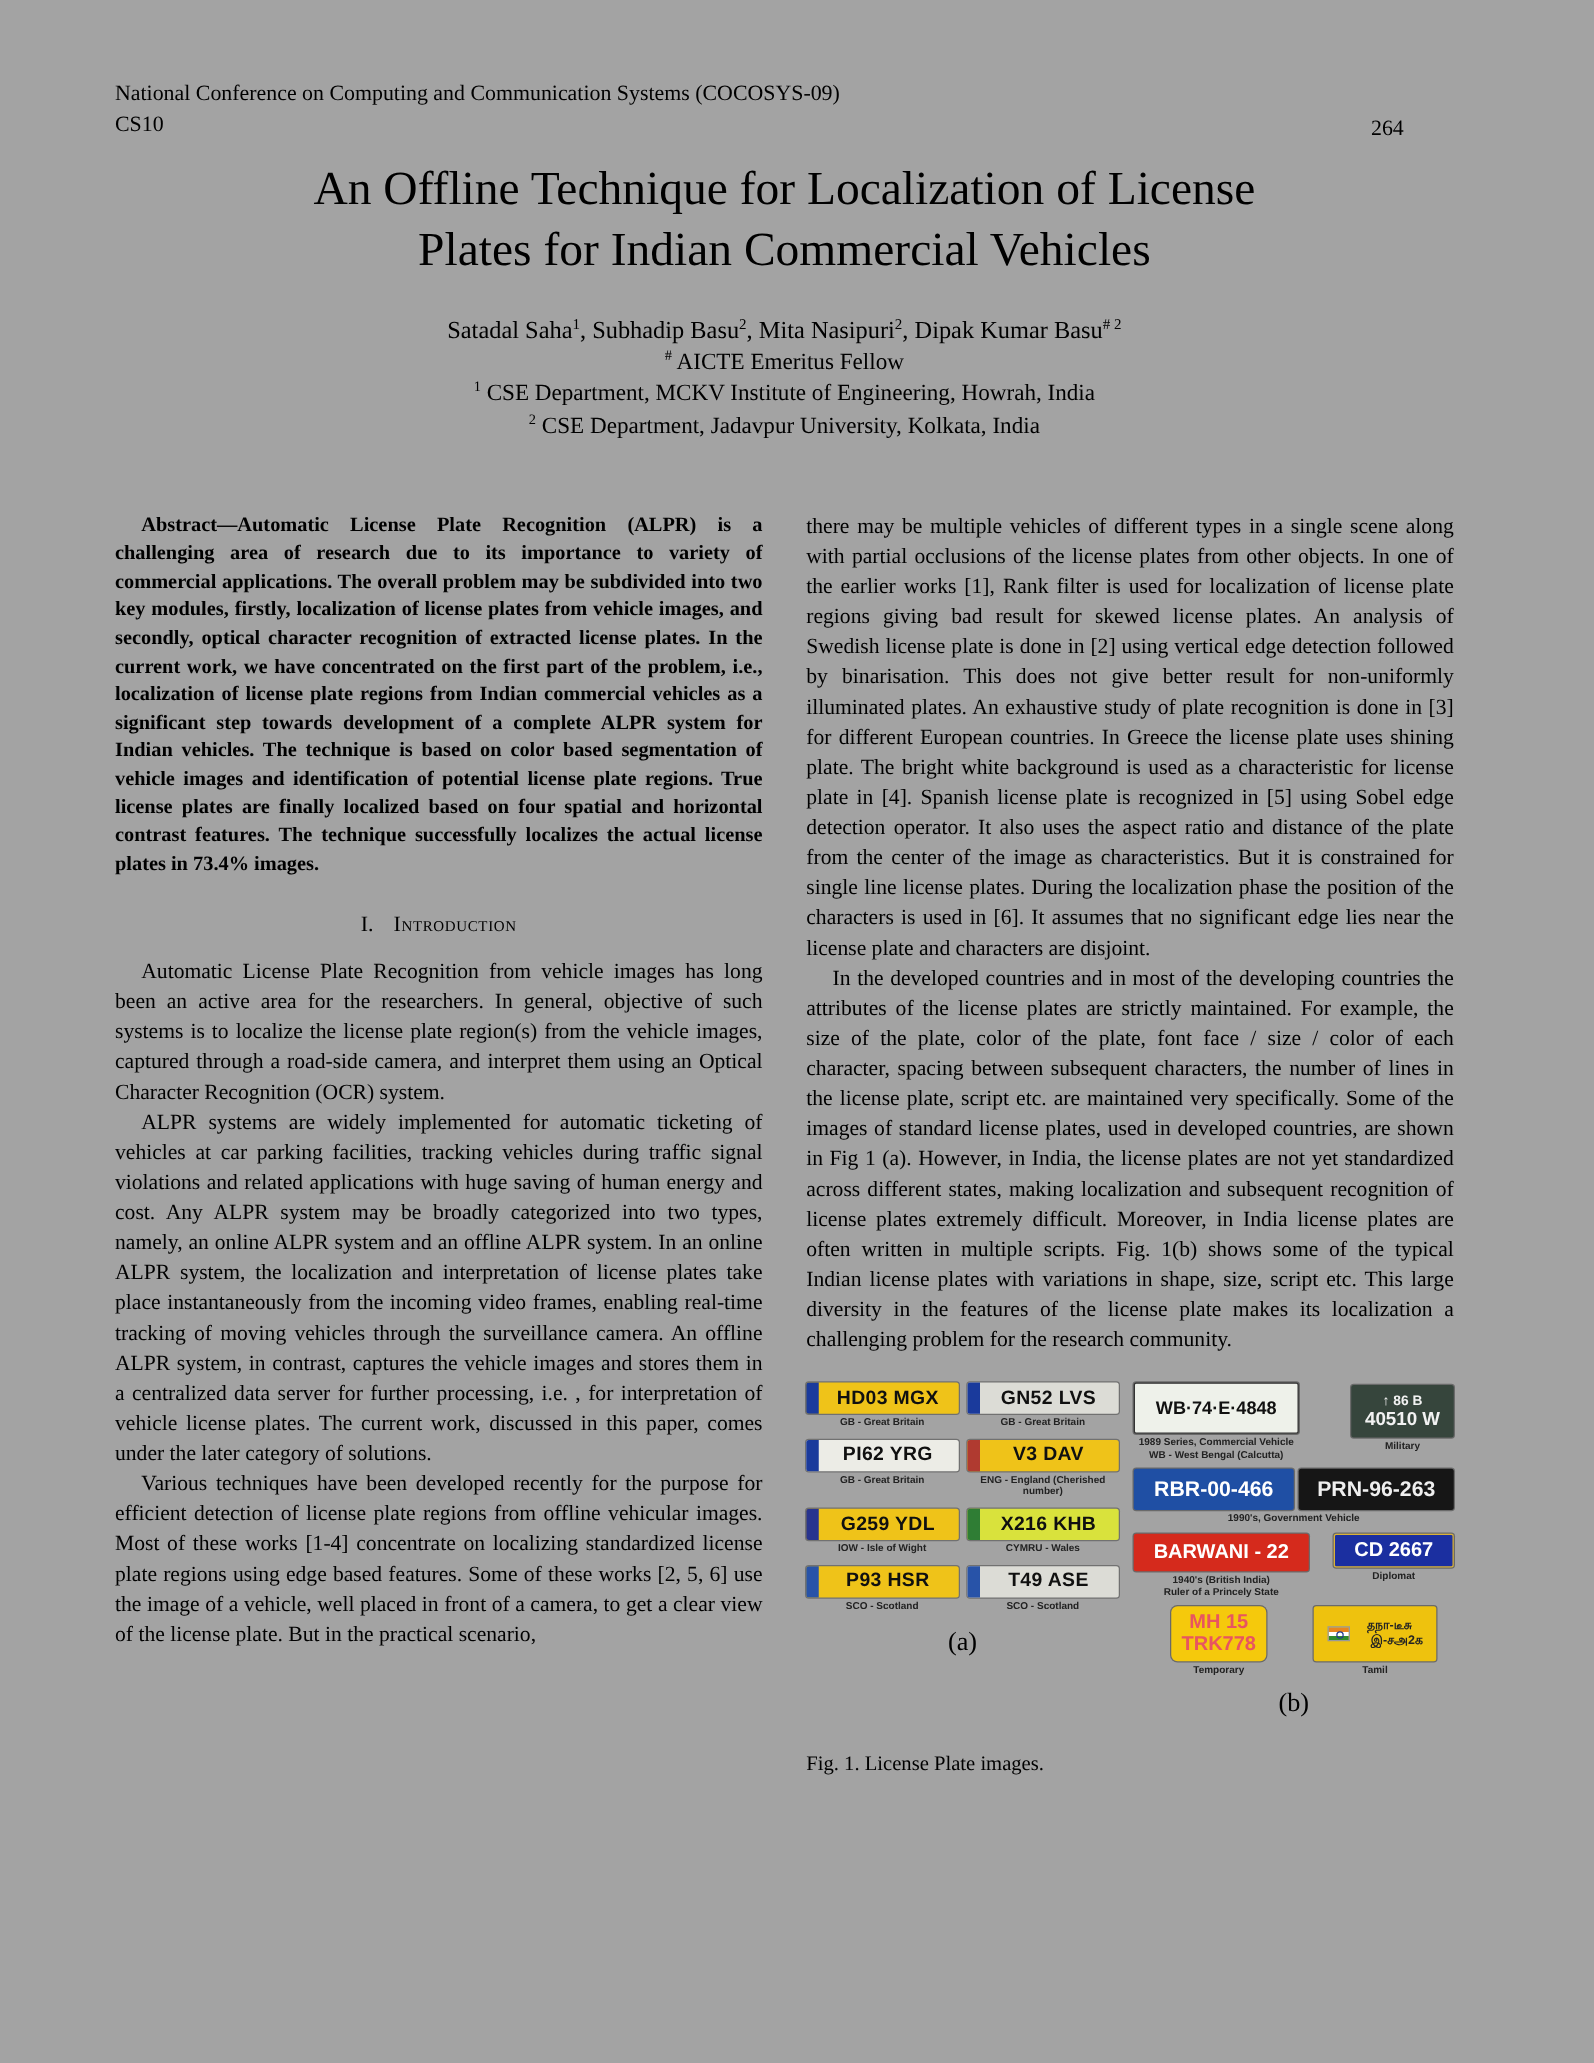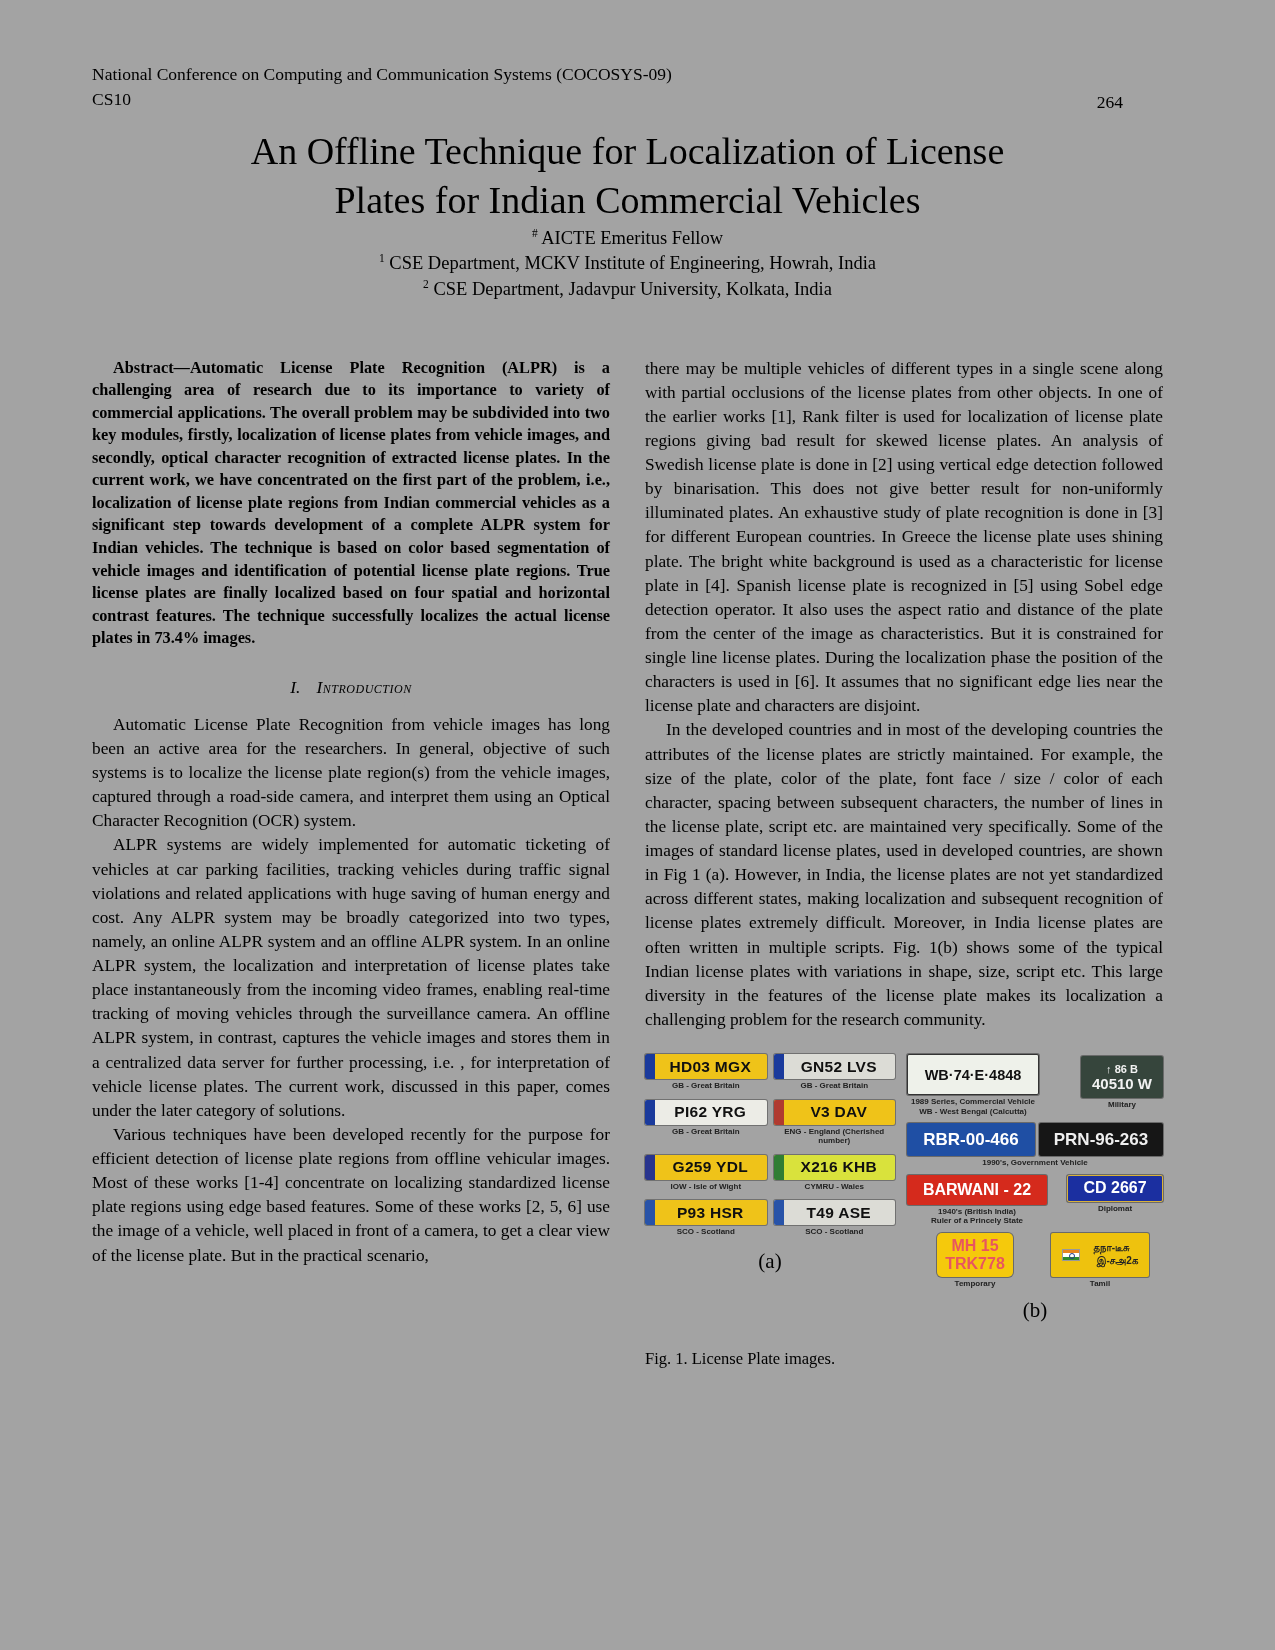--- a/index.html
+++ b/index.html
@@ -23,21 +23,21 @@
   .authors sup { font-size:12px; }
   .affil { text-align:center; font-size:18.5px; line-height:1.38; }
   .affil sup { font-size:11.5px; }
   
   .cols { display:flex; gap:35px; margin-top:54px; }
   .col { width:518px; }
   .abstract {
     font-weight:bold; font-size:16.3px; line-height:1.385;
     text-align:justify; text-indent:21px; margin:0;
   }
-  .sec-heading { text-align:center; font-size:17.5px; margin:27px 0 15px;font-style:italic; }
+  .sec-heading { text-align:center; font-size:17.5px; margin:27px 0 15px; }
   .sec-heading .sc { font-variant:small-caps; margin-left:16px; letter-spacing:0.5px; }
   p.body-para {
     font-size:17.3px; line-height:1.395; text-align:justify;
     text-indent:21px; margin:0;
   }
   
   .figure { margin-top:22px; }
   .fig-groups { display:flex; gap:12px; align-items:flex-start; }
   .grp-a { width:250px; }
   .grp-a-grid { display:grid; grid-template-columns:1fr 1fr; column-gap:7px; row-gap:9px; }
@@ -78,20 +78,23 @@
       <div>CS10</div>
     </div>
     <div class="hdr-page">264</div>
   </div>
 
   <h1 class="title">
     <div>An Offline Technique for Localization of License</div>
     <div>Plates for Indian Commercial Vehicles</div>
   </h1>
 
+  <div class="authors">
+    <span>Satadal Saha</span><sup>1</sup><span>, Subhadip Basu</span><sup>2</sup><span>, Mita Nasipuri</span><sup>2</sup><span>, Dipak Kumar Basu</span><sup># 2</sup>
+  </div>
   <div class="affil"><sup>#</sup><span> AICTE Emeritus Fellow</span></div>
   <div class="affil"><sup>1</sup><span> CSE Department, MCKV Institute of Engineering, Howrah, India</span></div>
   <div class="affil"><sup>2</sup><span> CSE Department, Jadavpur University, Kolkata, India</span></div>
 
   <div class="cols">
 
     <div class="col">
       <p class="abstract"><span>Abstract</span><span>—Automatic License Plate Recognition (ALPR) is a challenging area of research due to its importance to variety of commercial applications. The overall problem may be subdivided into two key modules, firstly, localization of license plates from vehicle images, and secondly, optical character recognition of extracted license plates. In the current work, we have concentrated on the first part of the problem, i.e., localization of license plate regions from Indian commercial vehicles as a significant step towards development of a complete ALPR system for Indian vehicles. The technique is based on color based segmentation of vehicle images and identification of potential license plate regions. True license plates are finally localized based on four spatial and horizontal contrast features. The technique successfully localizes the actual license plates in 73.4% images.</span></p>
 
       <div class="sec-heading">

